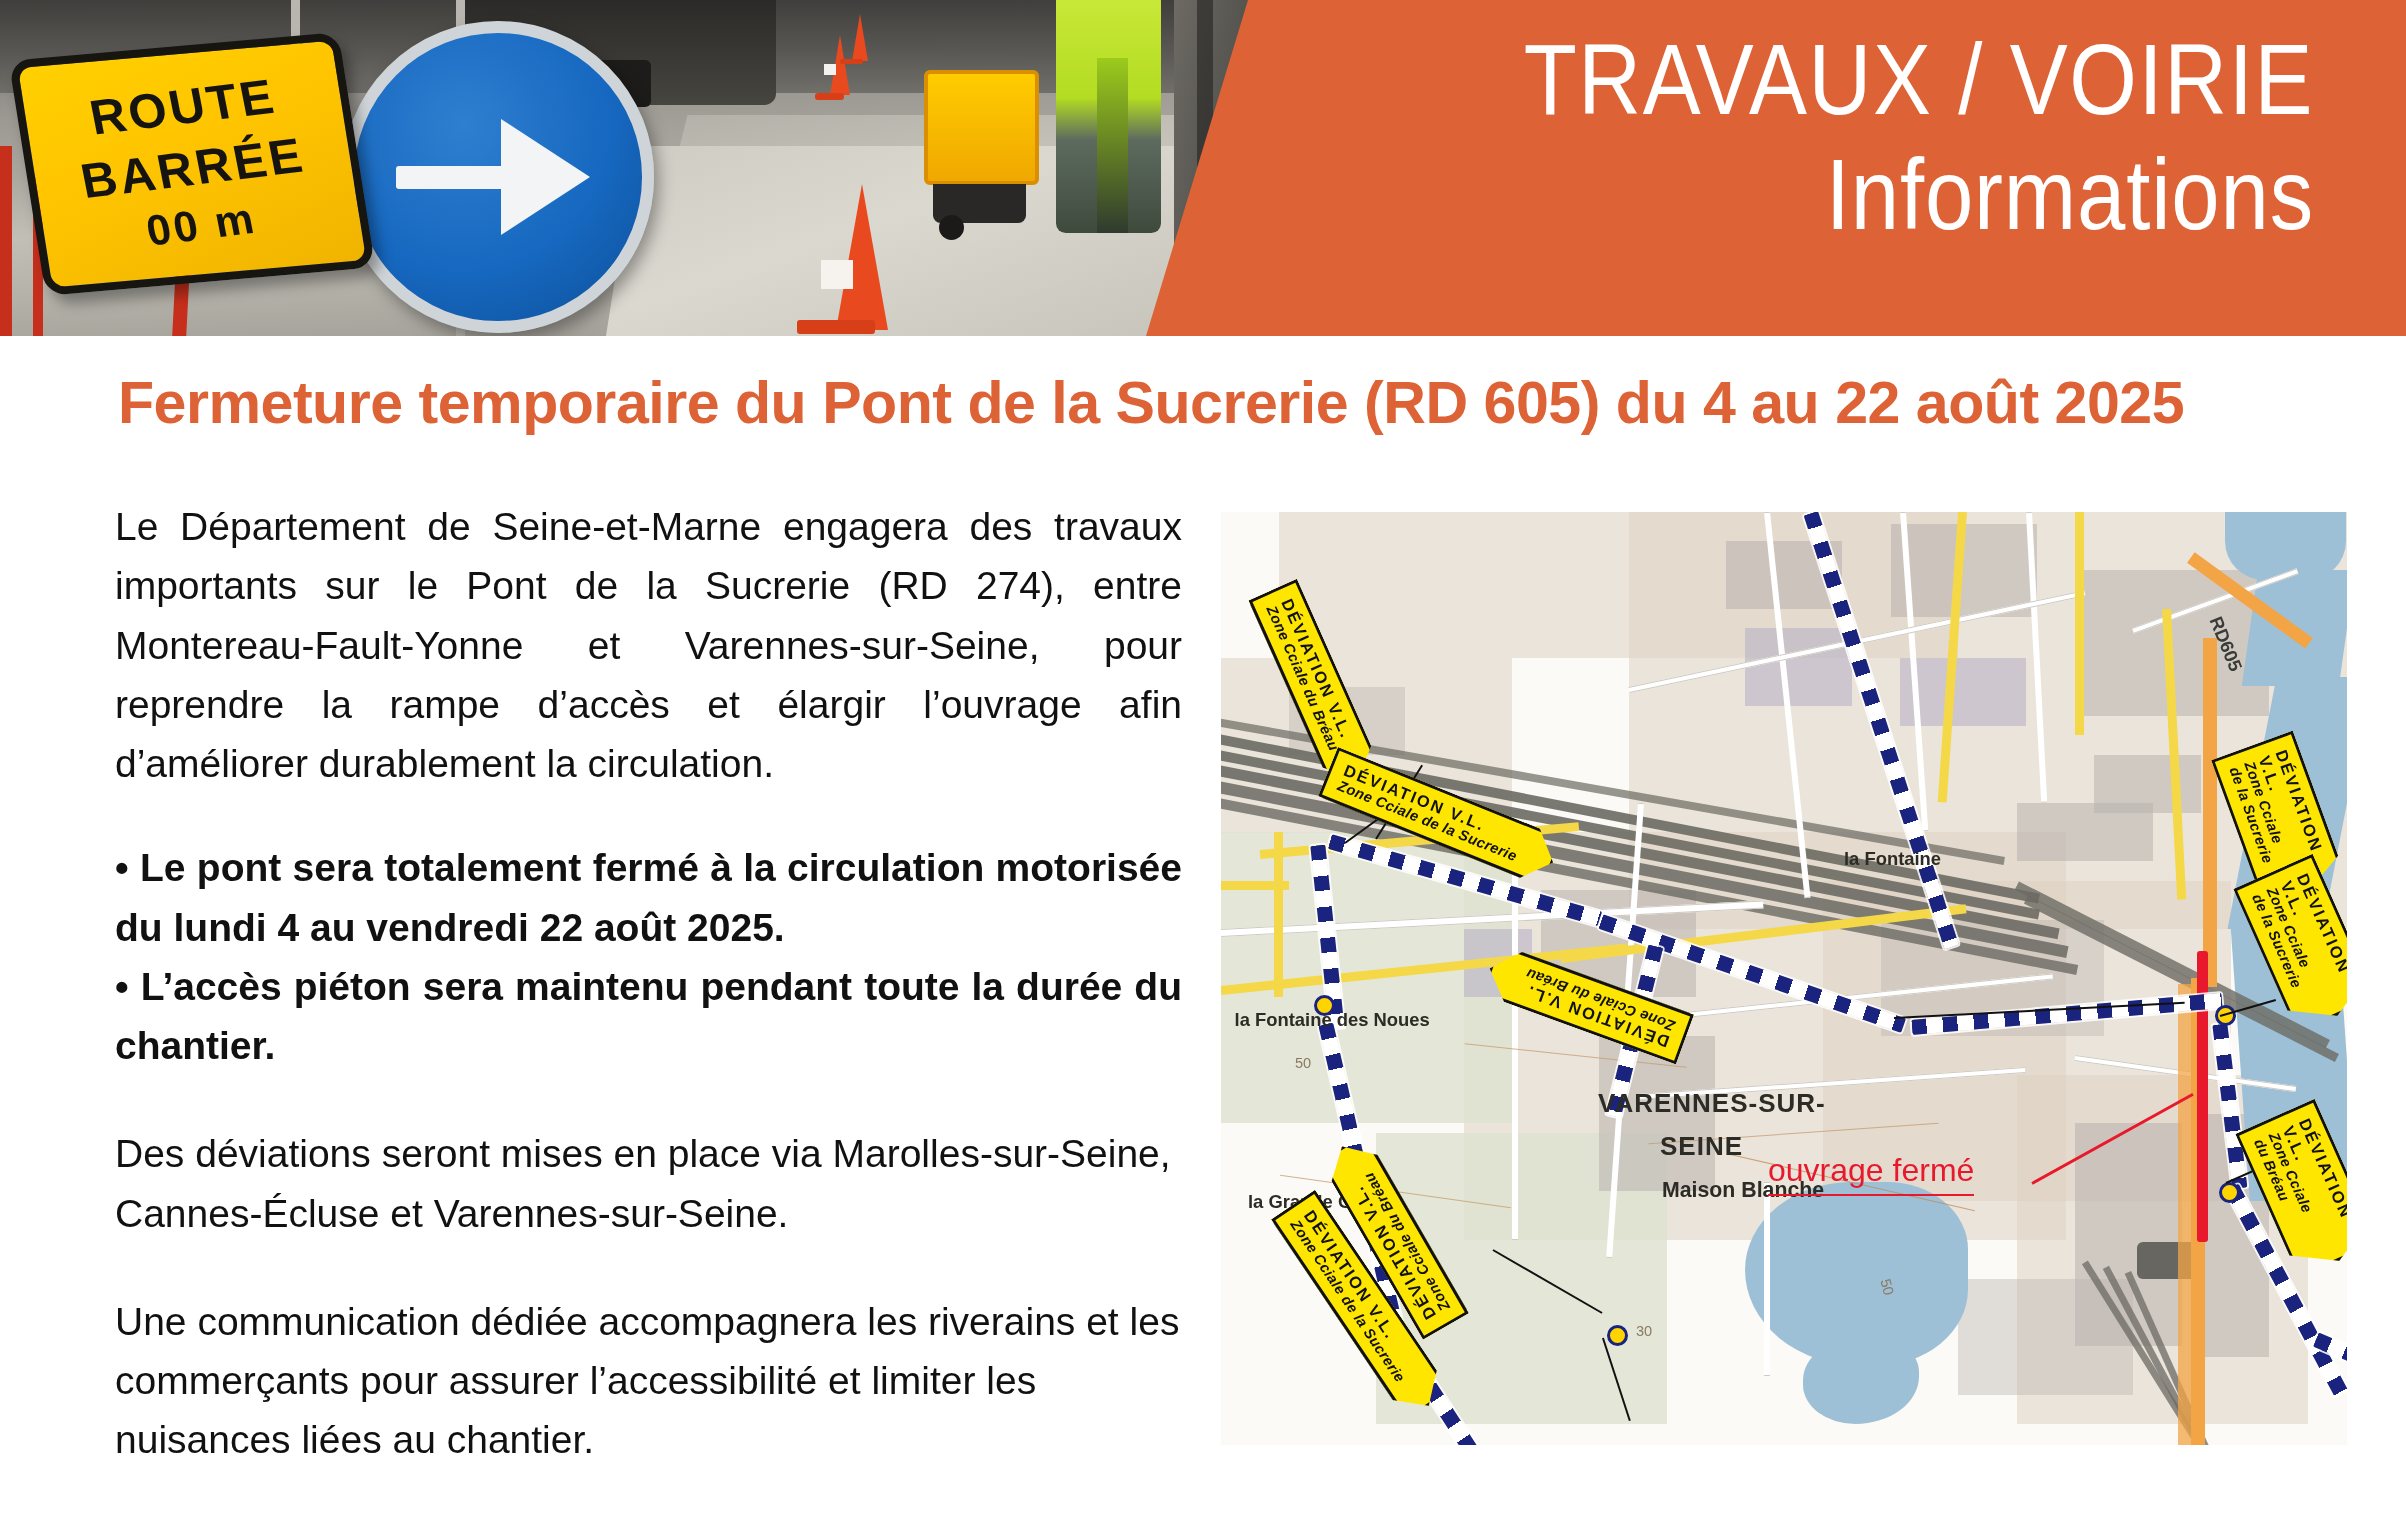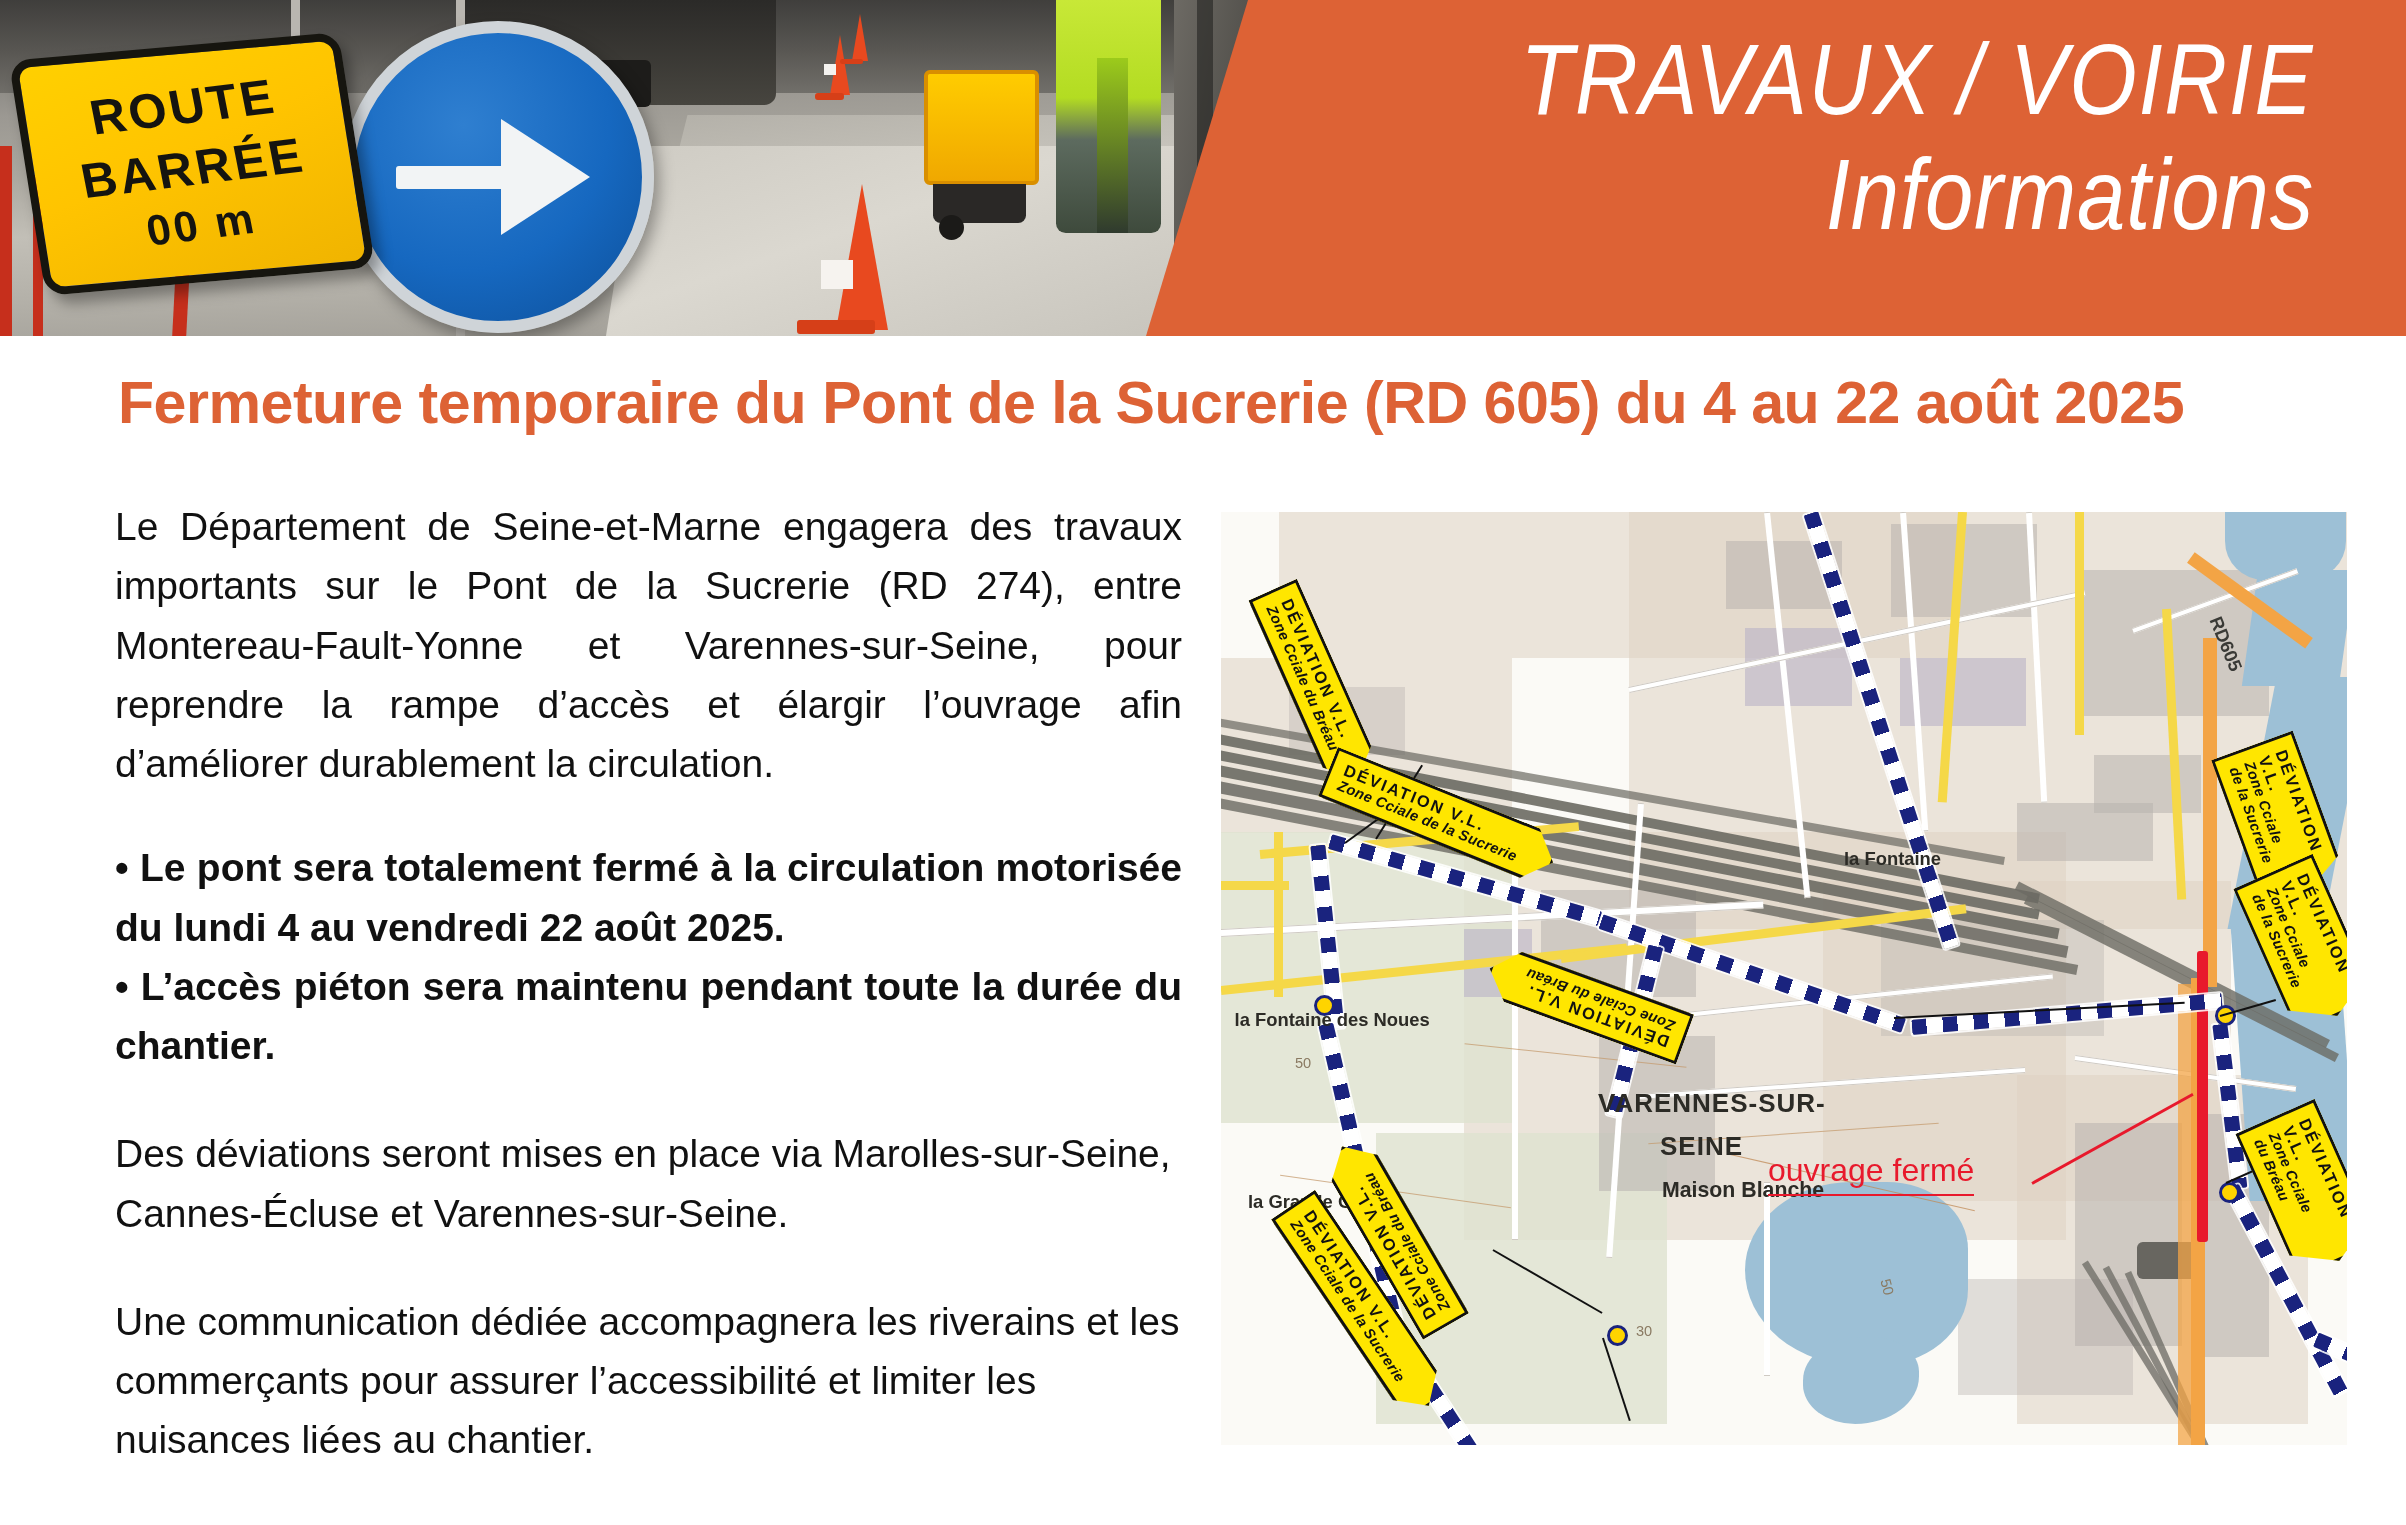--- a/index.html
+++ b/index.html
@@ -74,21 +74,21 @@
                background:radial-gradient(circle at 38% 32%, #2f7fd0 0%, #1668c0 55%, #0d4f99 100%);
                border:12.6px solid #cfd4d8; box-shadow:4.9px 7.8px 15.5px rgba(0,0,0,.35);
                display:flex; align-items:center; justify-content:center; }
   .arrow-w { position:relative; width:204px; height:116px; }
   .arrow-w .shaft { position:absolute; left:0; top:47px; width:136px; height:23px; background:#f2f4f5; border-radius:2.9px;}
   .arrow-w .head  { position:absolute; left:105px; top:0; width:0; height:0;
                     border-top:58px solid transparent; border-bottom:58px solid transparent; border-left:89px solid #f2f4f5;}
 
   
   .banner { position:absolute; right:0; top:0; width:1261px; height:416px;
-            background:var(--accent); clip-path:polygon(102px 0, 1261px 0, 1261px 336px, 0 336px);font-style:italic; }
+            background:var(--accent); clip-path:polygon(102px 0, 1261px 0, 1261px 336px, 0 336px); }
   .banner-inner { position:absolute; right:93px; top:23px; width:1067px; text-align:right; }
   .bn-l1 { font-family:"Liberation Sans", sans-serif; font-weight:400; font-size:101px; line-height:1.12;
            color:#fff; letter-spacing:1.9px; transform:scaleX(.86); transform-origin:right center; }
   .bn-l2 { font-family:"Liberation Sans", sans-serif; font-weight:400; font-size:101px; line-height:1.16;
            color:#fff; letter-spacing:1px; transform:scaleX(.86); transform-origin:right center; }
 
   
   .doc-title { position:absolute; left:118px; top:371px; width:2222px;
                font-family:"Liberation Sans", sans-serif; font-weight:700; font-size:60px; line-height:1.05;
                color:var(--accent); letter-spacing:-0.5px; white-space:nowrap;

